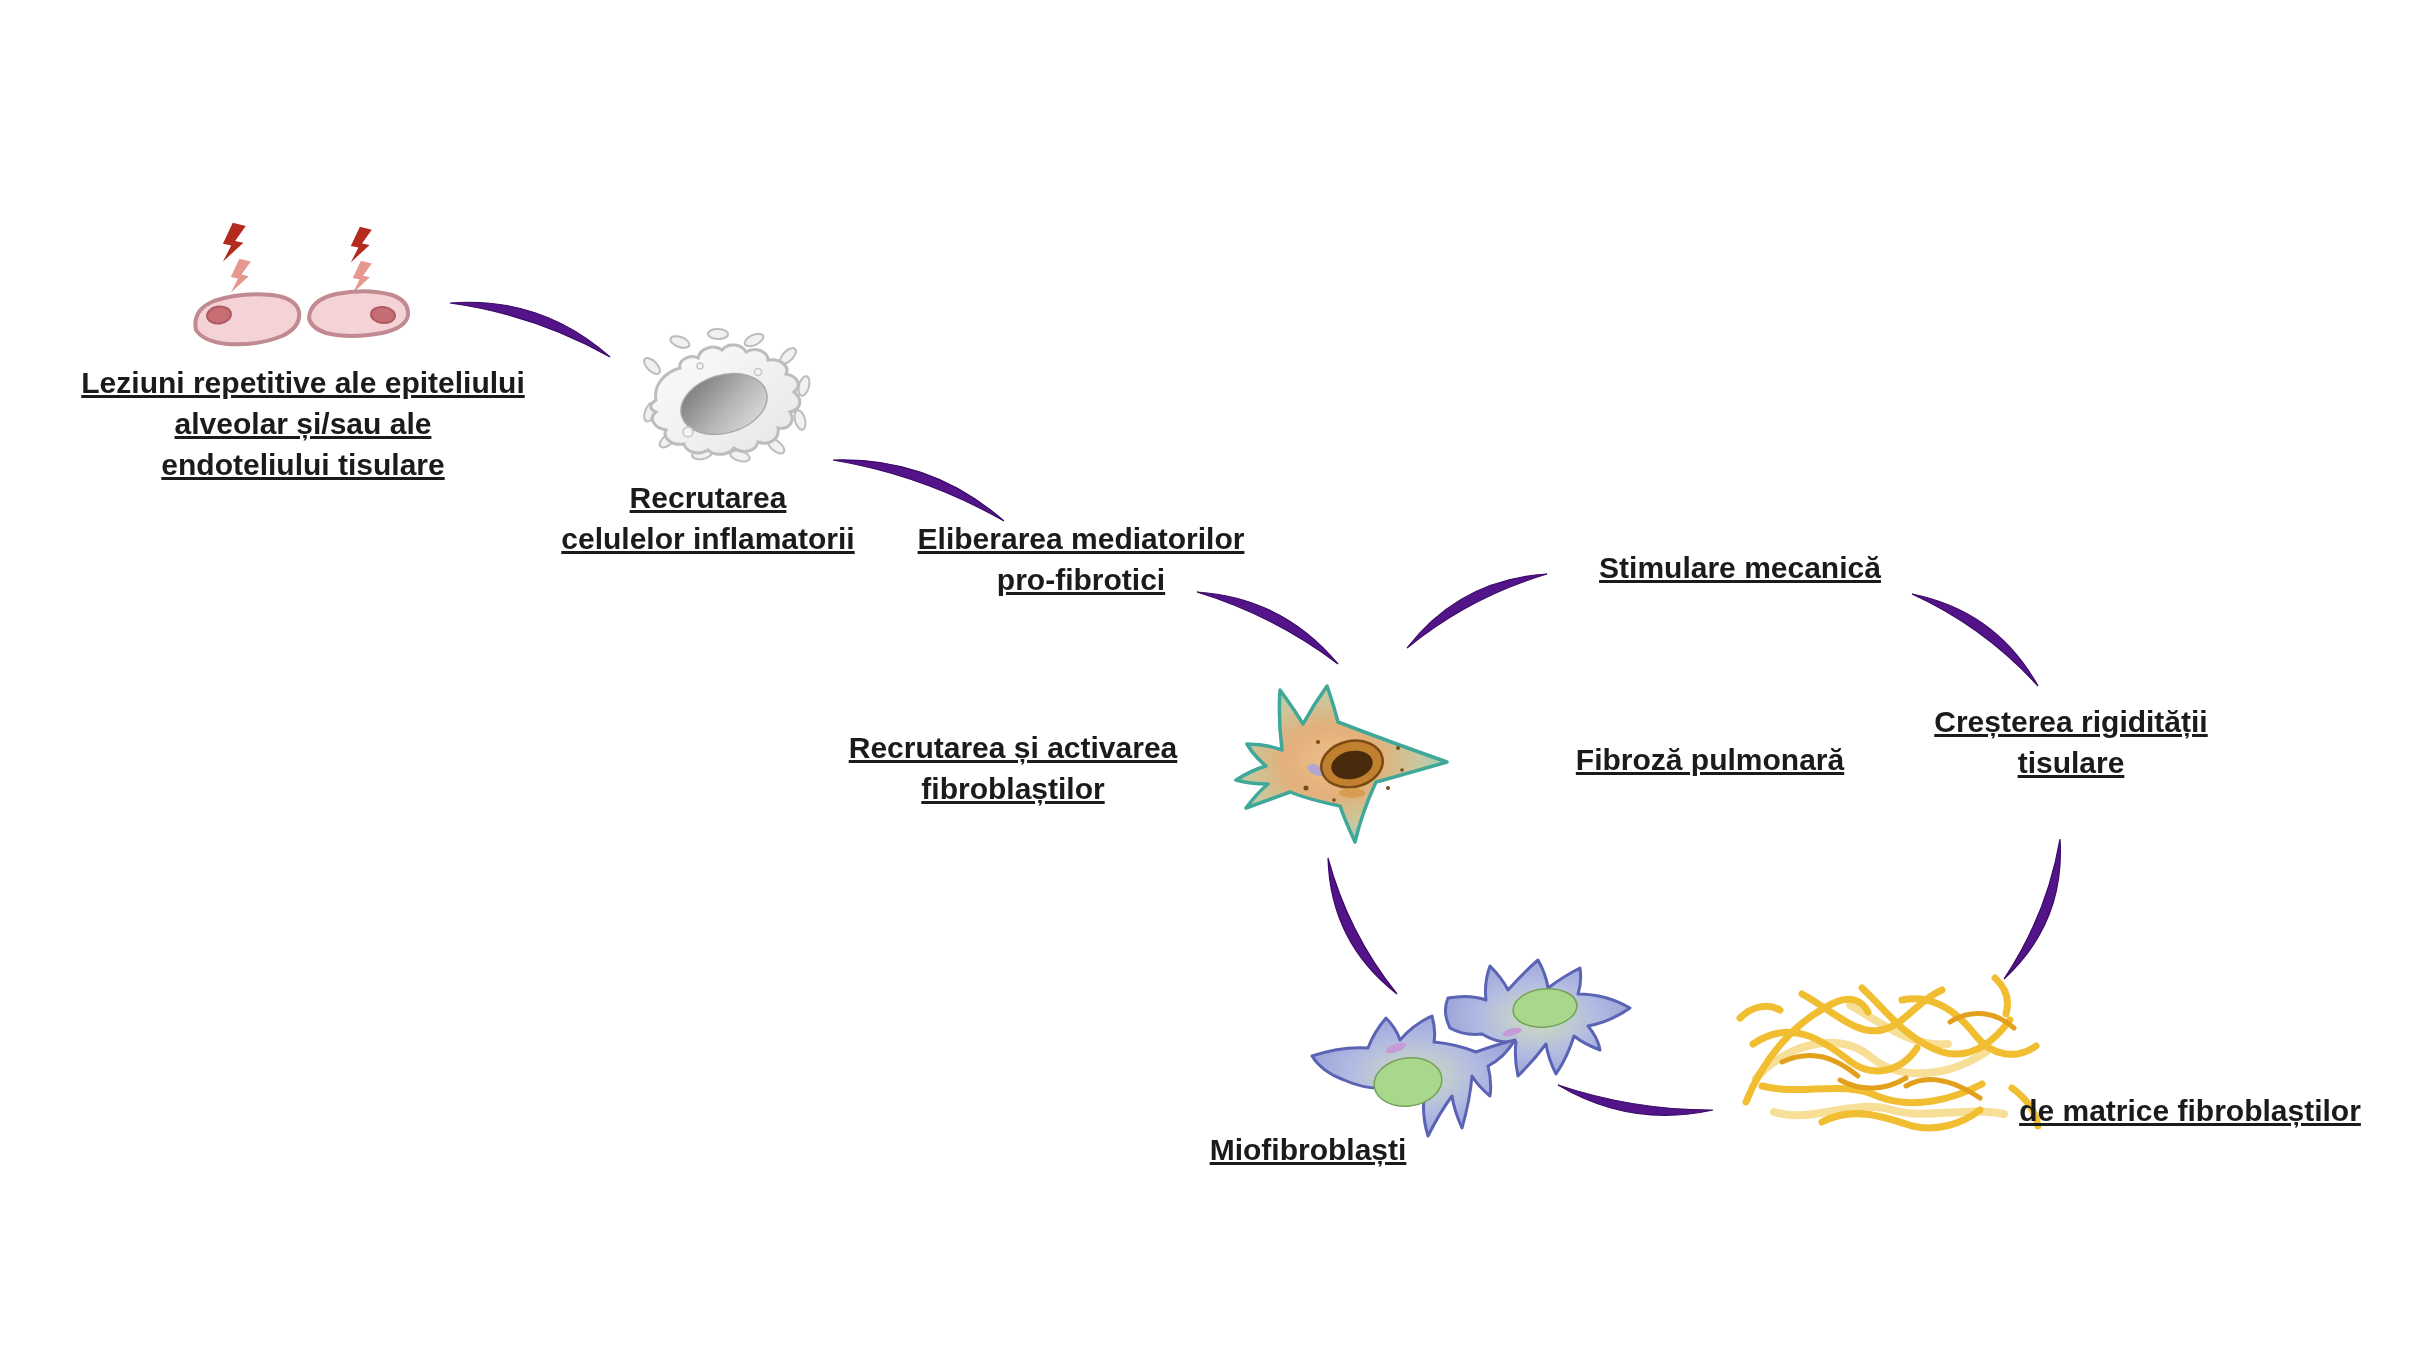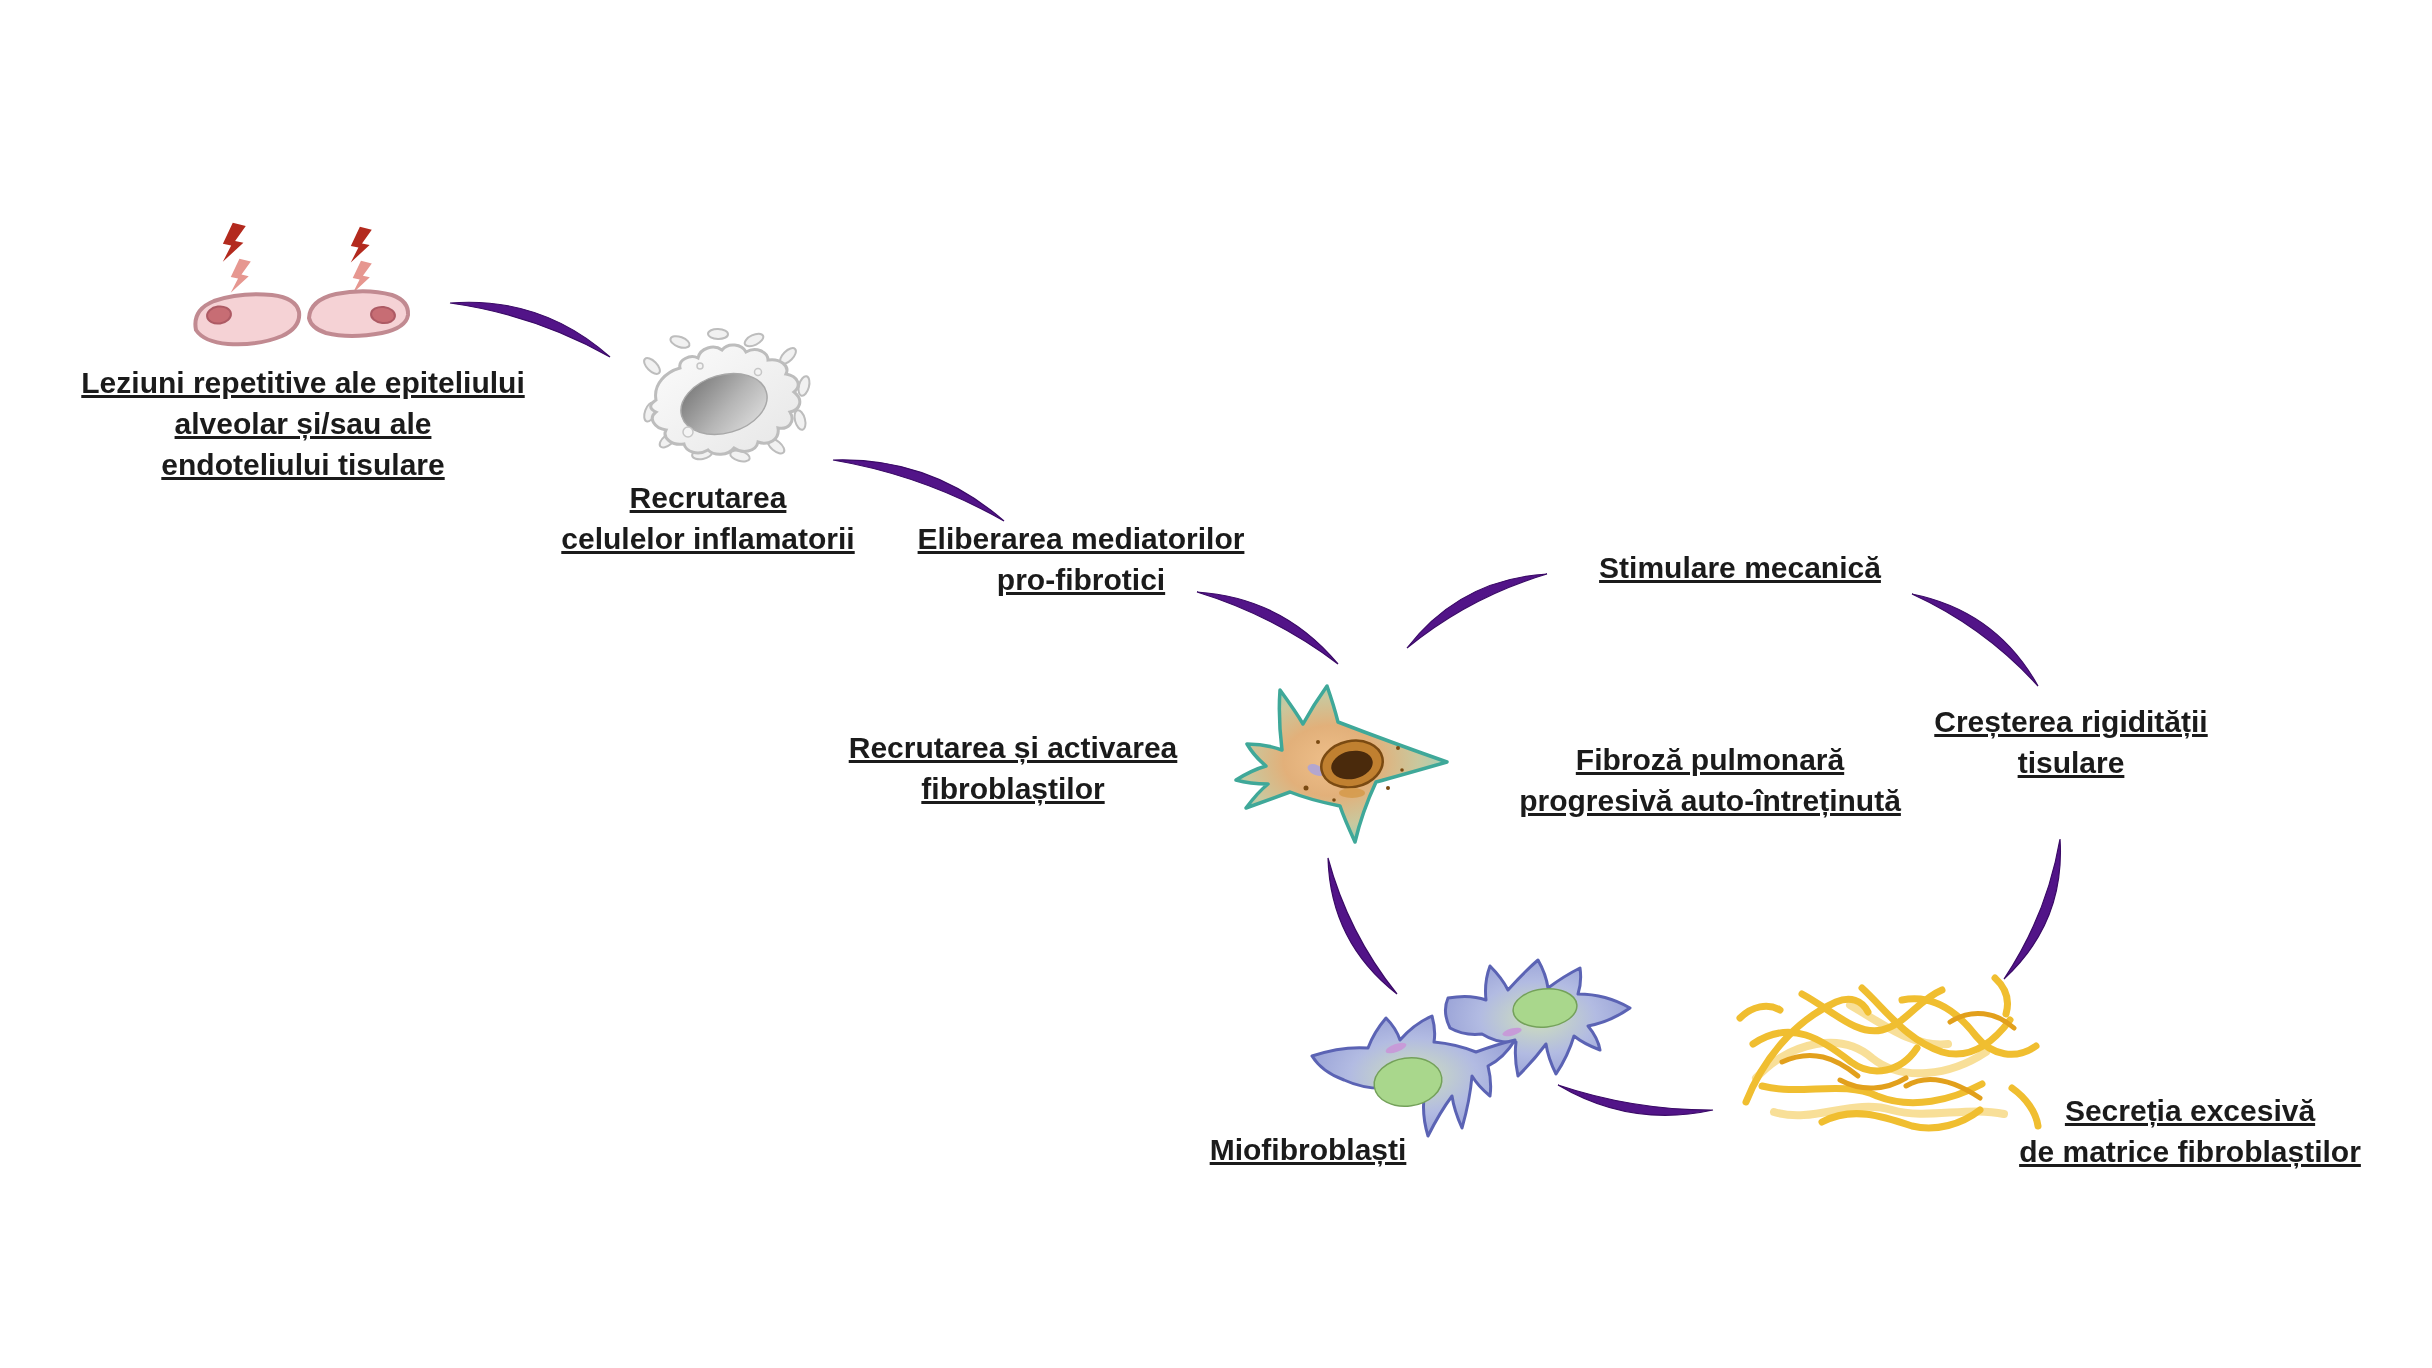--- a/index.html
+++ b/index.html
@@ -187,30 +187,28 @@
     <div>Eliberarea mediatorilor</div>
     <div>pro-fibrotici</div>
   </div>
 
   <div class="label" style="left:1740px;top:547px">
     <div>Stimulare mecanică</div>
   </div>
 
   <div class="label" style="left:1710px;top:739px">
     <div>Fibroză pulmonară</div>
-    <div>progresivă auto-întreținută</div>
   </div>
 
   <div class="label" style="left:2071px;top:701px">
     <div>Creșterea rigidității</div>
     <div>tisulare</div>
   </div>
 
   <div class="label" style="left:1308px;top:1129px">
     <div>Miofibroblaști</div>
   </div>
 
   <div class="label" style="left:2190px;top:1090px">
-    <div>Secreția excesivă</div>
     <div>de matrice fibroblaștilor</div>
   </div>
 
 </div>
 
 </body></html>

